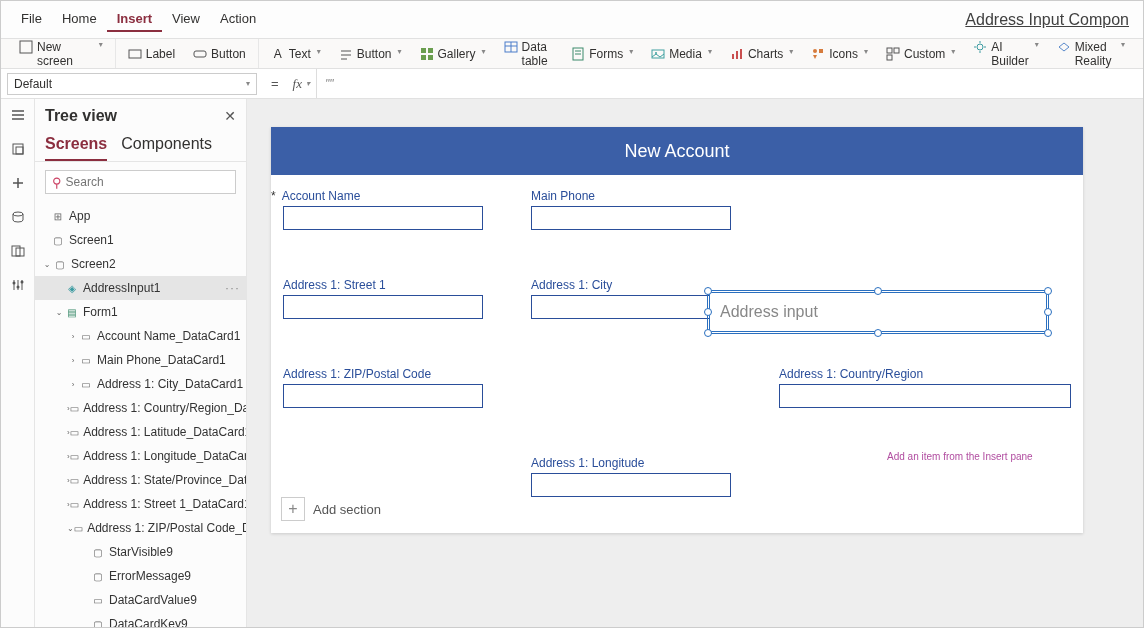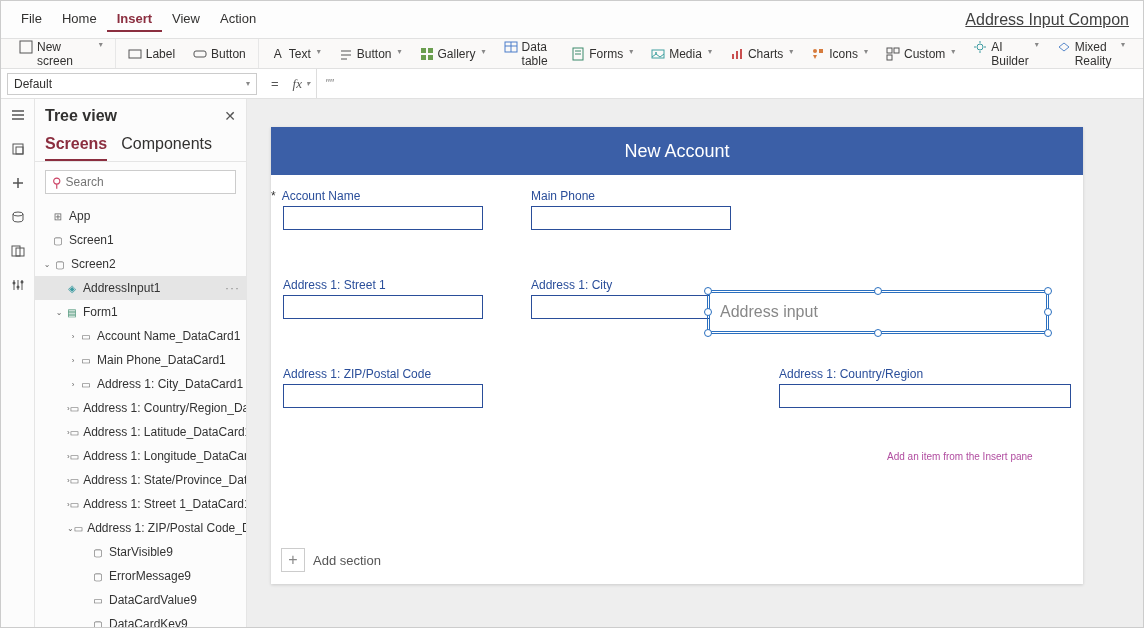--- a/index.html
+++ b/index.html
@@ -44,21 +44,21 @@
   .tree-search input { border: none; outline: none; font-size: 12px; flex: 1; }
   .tree-body { flex: 1; overflow: hidden; padding: 2px 0; }
   .tree-row { display: flex; align-items: center; height: 24px; font-size: 12px; color: #333; cursor: pointer; white-space: nowrap; }
   .tree-row.selected { background: #e5e5e5; }
   .tree-icon { width: 14px; height: 12px; display: inline-flex; align-items: center; justify-content: center; margin-right: 4px; color: #666; font-size: 10px; }
   .tree-exp { width: 12px; display: inline-flex; justify-content: center; font-size: 8px; color: #666; }
   .tree-row .dots { margin-left: auto; margin-right: 6px; color: #888; font-size: 12px; letter-spacing: 1px; }
   
   
   .canvas-wrap { flex: 1; background: #eeeeee; position: relative; overflow: hidden; padding: 28px 24px 0; }
-  .canvas { background: #fff; width: 812px; height: 457px; box-shadow: 0 1px 3px rgba(0,0,0,0.15); position: relative; }
+  .canvas { background: #fff; width: 812px; height: 406px; box-shadow: 0 1px 3px rgba(0,0,0,0.15); position: relative; }
   .canvas-header { background: #3b5fa7; color: #fff; height: 48px; display: flex; align-items: center; justify-content: center; font-size: 18px; }
   .form-body { padding: 14px 12px; display: grid; grid-template-columns: 200px 200px 1fr; column-gap: 20px; row-gap: 14px; gap: 48px; }
   .field { display: flex; flex-direction: column; gap: 3px; }
   .field-label { font-size: 12px; color: #2a4e9a; }
   .field-input { border: 1px solid #2a4e9a; height: 24px; background: #fff; }
   .field.first .field-label::before { content: "*"; color: #333; margin-right: 6px; margin-left: -12px; }
   .address-input { position: absolute; left: 462px; top: 193px; width: 338px; height: 40px; border: 1px solid #2a6fbf; background: #fff; display: flex; align-items: center; padding: 0 10px; font-size: 16px; color: #888; }
   .sel-outline { position: absolute; left: 460px; top: 191px; width: 342px; height: 44px; border: 1px solid #2a6fbf; pointer-events: none; }
   .handle { position: absolute; width: 8px; height: 8px; background: #fff; border: 1px solid #2a6fbf; border-radius: 50%; }
   .add-item-hint { position: absolute; left: 640px; top: 352px; font-size: 10px; color: #b14da0; }
@@ -420,20 +420,24 @@
         <div class="field">
             <span class="field-label">Address 1: ZIP/Postal Code</span>
             <div class="field-input"></div>
           </div>
         <div></div>
         <div class="field">
             <span class="field-label">Address 1: Country/Region</span>
             <div class="field-input"></div>
           </div>
         <div></div>
+        <div class="field">
+            <span class="field-label">Address 1: Longitude</span>
+            <div class="field-input"></div>
+          </div>
       </div>
       <div class="add-section">
         <div class="plus">+</div>
         <span>Add section</span>
       </div>
     </div>
 
     <div class="address-input">Address input</div>
     <div class="sel-outline">
       <div class="handle" style="left:-4px;top:-4px"></div>

